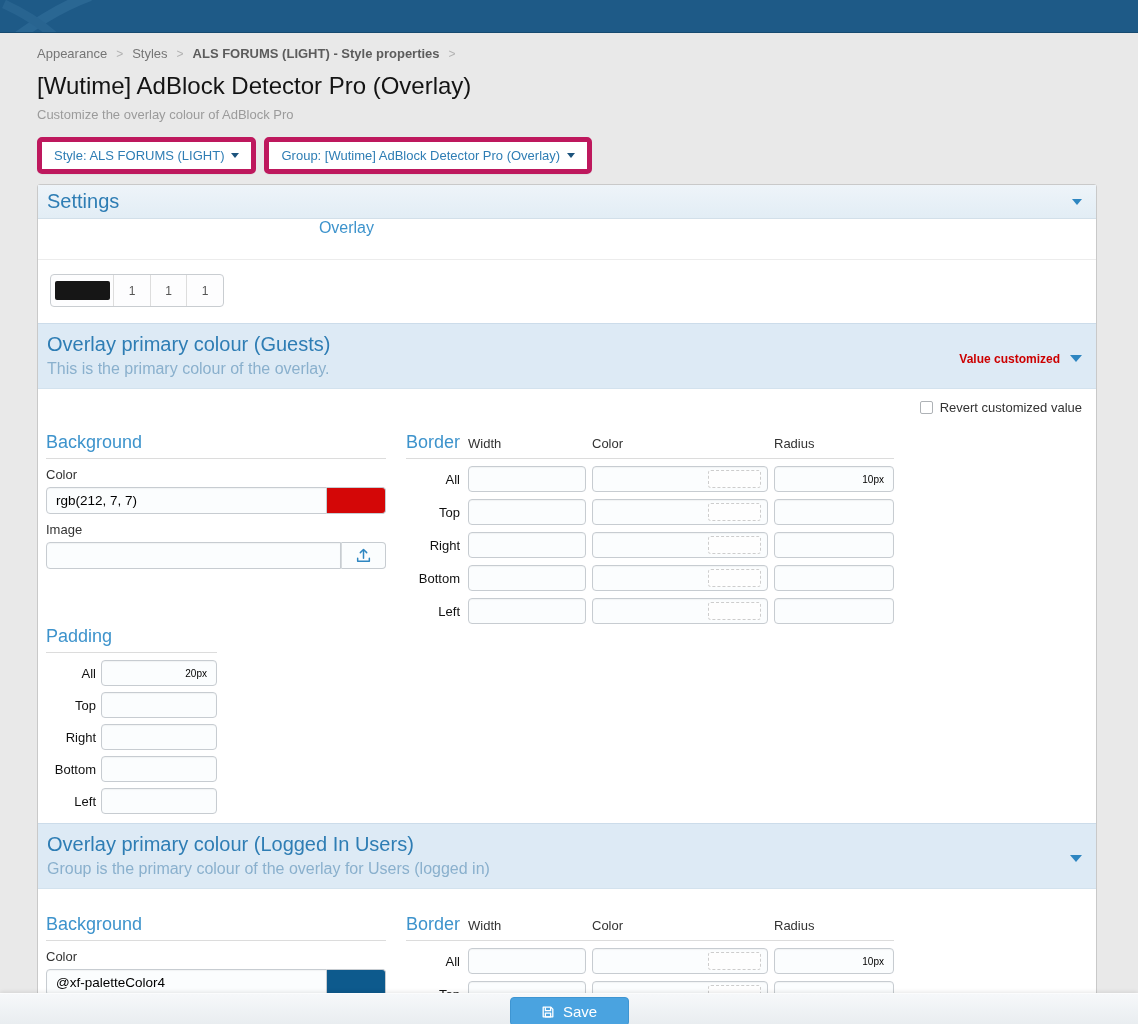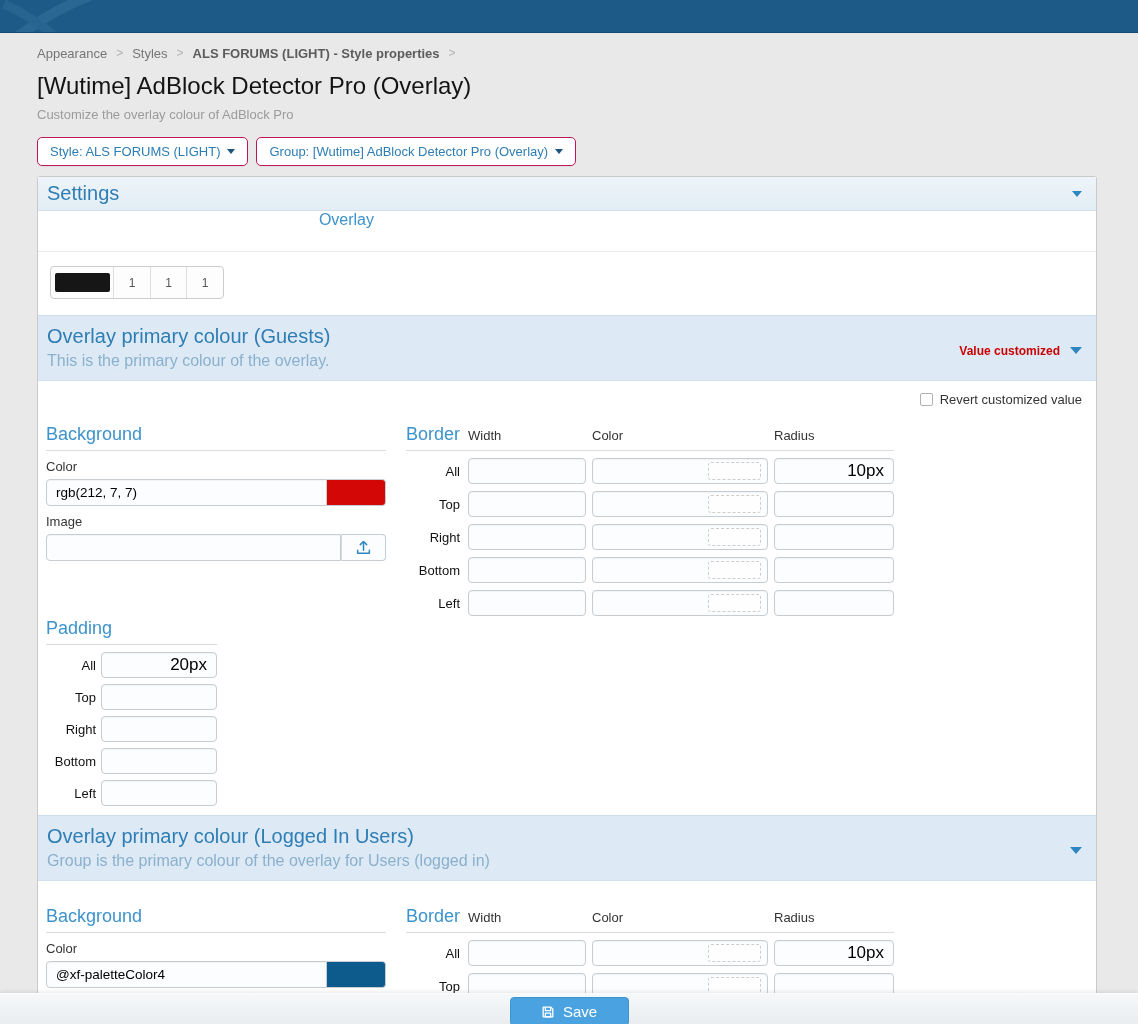--- a/index.html
+++ b/index.html
@@ -12,30 +12,30 @@
   }
   
   .topbar {
     height:33px; background:#1e5a87; position:relative; overflow:hidden;
     border-bottom:1px solid #164a70;
   }
   .topbar svg { position:absolute; left:2px; top:-14px; opacity:.45; }
 
   
   .page { padding-left:37px; width:1097px; }
-  .breadcrumb { margin-top:13px; font-size:13px; color:#757575; display:flex; align-items:flex-start; }
+  .breadcrumb { margin-top:13px; font-size:13px; color:#757575; display:flex; align-items:flex-end; }
   .breadcrumb a { color:#757575; text-decoration:none; }
   .breadcrumb .current { font-weight:bold; color:#5c5c5c; }
   .breadcrumb .sep { color:#b2b2b2; margin:0 9px; font-size:12px; }
   h1.page-title { margin-top:11px; font-size:24px; font-weight:normal; color:#141414; letter-spacing:0; }
   .page-subtitle { margin-top:7px; font-size:13px; color:#9b9b9b; }
 
   .selector-row { margin-top:15px; display:flex; gap:8px; }
   .selector-btn {
-    height:29px; background:#fff; border:1px solid #be185d; border-radius:5px;
+    height:37px; background:#fff; border:5px solid #be185d; border-radius:5px;
     display:flex; align-items:center; gap:7px; padding:0 12px;
     font-size:13px; color:#2e7db4; cursor:pointer;
     box-shadow:0 1px 1px rgba(0,0,0,.04);
   }
   .caret-sm { width:0; height:0; border-left:4px solid transparent; border-right:4px solid transparent; border-top:5px solid #1c537d; }
 
   
   .panel { margin-top:10px; background:#fff; border:1px solid #c9c9c9; border-radius:3px 3px 0 0; }
   .panel-header {
     height:34px; display:flex; align-items:center; justify-content:space-between;
@@ -103,21 +103,21 @@
     border-radius:0 4px 4px 0; background:#fbfdfe; display:flex; align-items:center; justify-content:center; cursor:pointer;
   }
 
   
   .b-head, .b-row { display:grid; grid-template-columns:56px 118px 176px 120px; column-gap:6px; }
   .b-head { align-items:baseline; border-bottom:1px solid #dcdcdc; padding-bottom:5px; }
   .b-head .col-lab { font-size:13px; color:#333; }
   .b-rows { margin-top:7px; display:flex; flex-direction:column; gap:7px; }
   .b-row { align-items:center; }
   .b-label { font-size:13px; color:#111; text-align:right; padding-right:2px; }
-  .inp.sm { height:26px; font-size:17px; }
+  .inp.sm { height:26px; font-size:10px; }
   .inp.right { text-align:right; }
   .color-inp { position:relative; height:26px; background:#fbfdfe; border:1px solid #c7ccd1; border-radius:4px; box-shadow:inset 0 1px 1px rgba(0,0,0,.04); }
   .dash-swatch {
     position:absolute; right:6px; top:50%; transform:translateY(-50%);
     width:53px; height:18px; border:1px dashed #cdcdcd; border-radius:3px; background:#fefefe; cursor:pointer;
   }
 
   
   .pad-block { margin-top:57px; width:171px; }
   .pad-block .block-head { border-bottom:1px solid #dcdcdc; padding-bottom:5px; }

